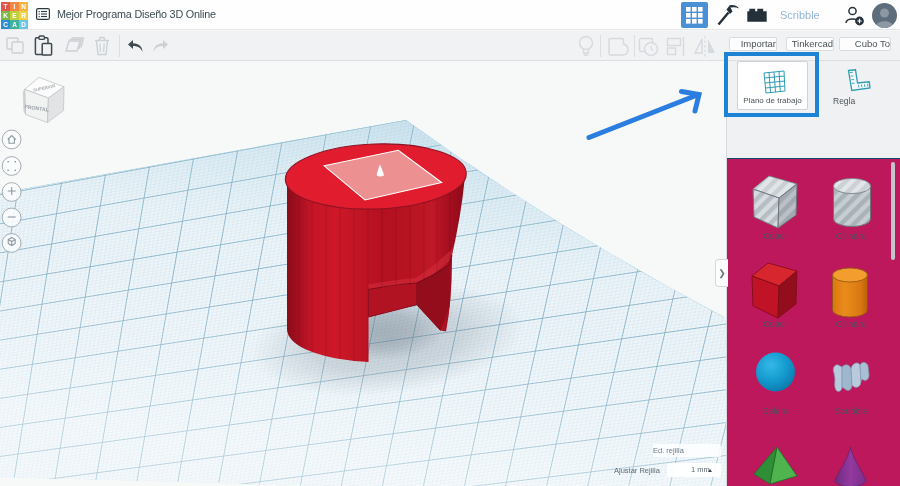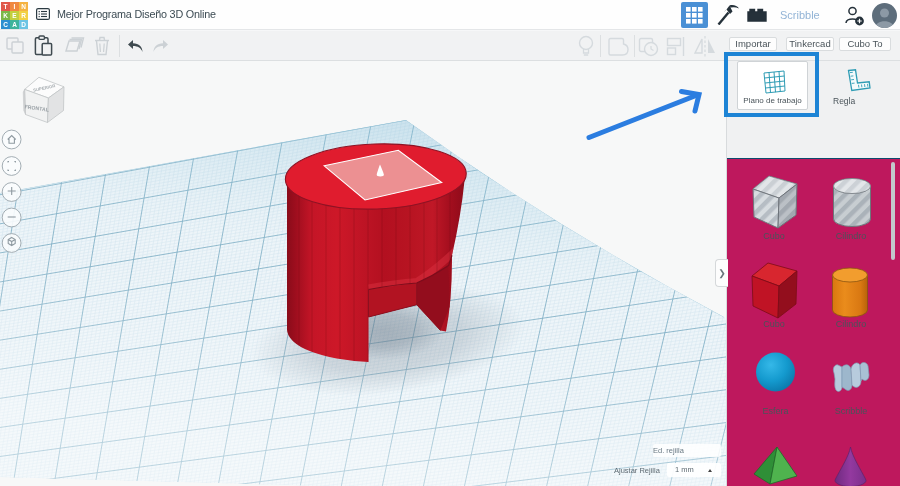--- a/index.html
+++ b/index.html
@@ -11,42 +11,42 @@
 #logo div{color:#fff;font-size:6.5px;font-weight:bold;text-align:center;line-height:9px}
 #lsticon{position:absolute;left:36px;top:8px}
 #title{position:absolute;left:57px;top:8px;font-size:10.8px;font-weight:normal;color:#3c4b53;letter-spacing:-0.2px}
 #gridbtn{position:absolute;left:681px;top:2px;width:27px;height:26px;background:#4a90d5;border-radius:2px}
 #novedades{position:absolute;left:780px;top:9px;font-size:11px;color:#93b4d6}
 #avatar{position:absolute;left:872px;top:3px;width:25px;height:25px;border-radius:50%;background:#5d6d7b;overflow:hidden}
 
 #tbar{position:absolute;left:0;top:31px;width:900px;height:30px;background:#f1f2f3;border-bottom:1px solid #dcdfe1}
 .vsep{position:absolute;top:4px;height:22px;width:1px;background:#dcdfe1}
 
-.tbtn{position:absolute;top:6px;height:14px;background:#fdfdfd;border:1px solid #d9dcde;border-radius:2px;font-size:9.5px;color:#4a545a;text-align:center;line-height:12px}
+.tbtn{position:absolute;top:6px;height:14px;background:#fdfdfd;border:1px solid #d9dcde;border-radius:2px;font-size:9.5px;color:#4a545a;text-align:right;line-height:12px}
 
 #canvas{position:absolute;left:0;top:61px;width:726px;height:425px;background:#f7f8f8;overflow:hidden}
 
 #panel{position:absolute;left:726px;top:61px;width:182px;height:425px;background:#f0f1f2;border-left:1px solid #d8dbdd}
 #bluebox{position:absolute;left:-3px;top:-9px;width:95px;height:65px;border:4px solid #1d84d5;background:transparent}
 #wpbtn{position:absolute;left:10px;top:0px;width:71px;height:48.5px;background:#fff;border:1px solid #cfd3d6;border-radius:2px;text-align:center}
 #wpbtn span{position:absolute;left:0;right:0;bottom:4px;font-size:8px;color:#4a545a}
 #reglabtn{position:absolute;left:106px;top:0px;width:50px;height:48.5px;}
 #reglabtn span{position:absolute;left:0;right:0;bottom:4px;font-size:8.5px;color:#4a545a}
 #dropdown{position:absolute;left:4px;top:59px;width:167px;height:34px;background:#fafbfb;border:1px solid #d8dbdd;border-radius:2px}
 #dropdown .lab{position:absolute;left:11px;top:3px;font-size:6.8px;color:#5a6e7a}
 #dropdown .val{position:absolute;left:11px;top:13px;font-size:11px;color:#4a545a}
 #dropdown .car{position:absolute;right:12px;top:13px;width:0;height:0;border-left:5px solid transparent;border-right:5px solid transparent;border-top:6px solid #333}
 #shapes{position:absolute;left:0;top:97px;width:174px;height:328px;background:#be185d;border-top:1px solid #0c4a6e}
 #sbar{position:absolute;left:164px;top:101px;width:4px;height:98px;background:#c3c7ca;border-radius:2px}
 #collapse{position:absolute;left:-12px;top:198px;width:13px;height:28px;background:#fdfdfd;border:1px solid #d5d8da;border-right:none;border-radius:4px 0 0 4px;font-size:9px;color:#6a757c;text-align:center;line-height:26px}
 
 #edrej{position:absolute;left:653px;top:444px;width:68px;height:13px;background:rgba(255,255,255,.85);border-radius:2px;font-size:7.5px;color:#6b7a84;text-align:left;padding-right:7px;line-height:13px}
 #ajrej{position:absolute;left:614px;top:466px;font-size:7.5px;color:#5f6b73}
 #mm1{position:absolute;left:667px;top:463px;width:54px;height:14px;background:rgba(255,255,255,.92);border-radius:2px;font-size:7.5px;color:#5f6b73;line-height:14px}
-#mm1 span{padding-left:8px}
+#mm1 span{padding-left:24px}
 #mm1 .ar{position:absolute;right:9px;top:6px;width:0;height:0;border-left:2.5px solid transparent;border-right:2.5px solid transparent;border-bottom:3.5px solid #444}
 </style></head>
 <body>
 <div id="app">
 
   <div id="canvas">
     <svg id="scenesvg" width="726" height="425" viewBox="0 61 726 425" xmlns="http://www.w3.org/2000/svg">
 <defs>
 <clipPath id="planeclip">
             <path d="M0,193 L406,120 Q555,227.5 724,317 L726,319 L726,486 L330,486 L0,477 Z"></path>

